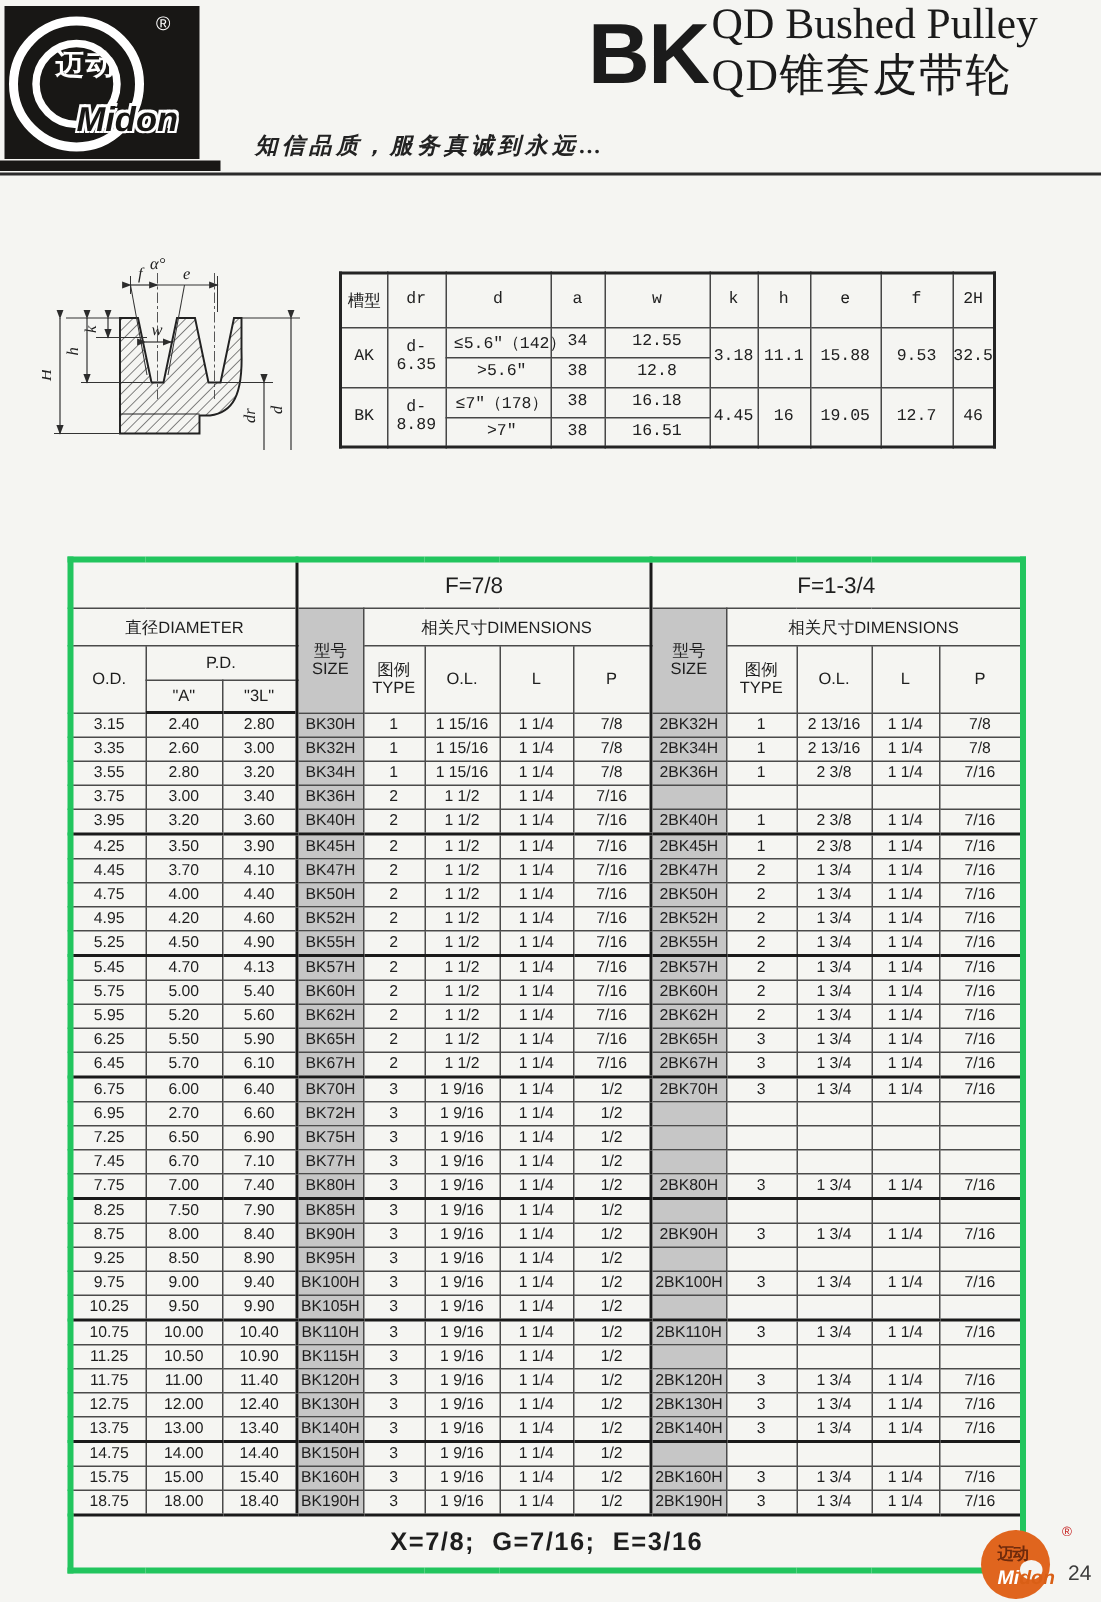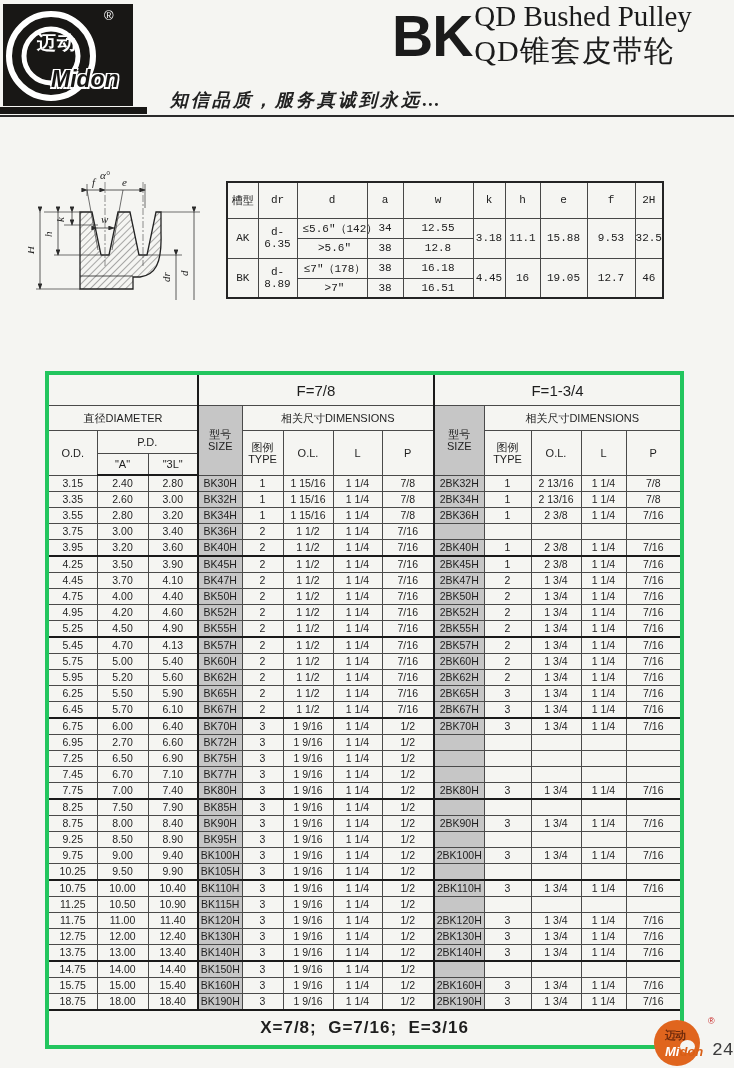--- a/index.html
+++ b/index.html
@@ -17,21 +17,21 @@
     text-shadow:-1.5px -1.5px 0 #fff,1.5px -1.5px 0 #fff,-1.5px 1.5px 0 #fff,1.5px 1.5px 0 #fff;}
   .logo-reg{position:absolute;left:101px;top:4px;color:#fff;font-size:13px;}
   .logo-underline{position:absolute;left:0;top:107px;width:147px;height:7px;background:#181715;}
   .page-rule{position:absolute;left:0;top:115px;width:734px;height:2px;background:#2b2b2b;}
   .title-block{position:absolute;left:392px;top:0;display:flex;align-items:flex-start;}
   .title-bk{font-size:57px;line-height:60px;font-weight:bold;letter-spacing:-1px;margin-top:6px;color:#1b1b1b;}
   .title-lines{display:flex;flex-direction:column;margin-left:2px;}
   .title-en{font-family:"Liberation Serif",serif;font-size:29px;line-height:33px;white-space:nowrap;color:#1b1b1b;}
   .title-zh{font-family:"Liberation Serif",serif;font-size:30px;line-height:35px;letter-spacing:1px;white-space:nowrap;color:#1b1b1b;}
   .tagline{position:absolute;left:170px;top:88px;font-family:"Liberation Serif",serif;
-    font-weight:bold;font-style:italic;font-size:18px;letter-spacing:3px;color:#222;}
+    font-weight:bold;font-style:italic;font-size:15px;letter-spacing:3px;color:#222;}
   
   .drawing{position:absolute;left:28px;top:124px;}
   .drawing text{font-family:"Liberation Serif",serif;font-style:italic;font-size:11px;fill:#222;}
   
   .groove{position:absolute;left:226px;top:181px;border-collapse:collapse;table-layout:fixed;width:438px;font-family:Liberation Mono, monospace;}
   .groove td{border:1px solid #474747;text-align:center;font-size:11px;padding:0;color:#202020;vertical-align:middle;}
   .groove{border:2px solid #242424;}
   .groove .hd{height:36px;}
   .groove .sub{height:20px;}
   .groove .dcell{text-align:center;padding-left:5px;}
@@ -52,21 +52,21 @@
   .footrow td{height:34px;font-size:17px;font-weight:bold;letter-spacing:1px;}
   
   .flogo{position:absolute;left:652px;top:1016px;width:64px;height:52px;}
   .flogo .ring{position:absolute;left:2px;top:4px;width:46px;height:46px;border-radius:50%;background:#e0651e;}
   .flogo .hole{position:absolute;left:28px;top:24px;width:15px;height:13px;border-radius:50%;background:#f5f5f2;}
   .flogo .cn{position:absolute;left:13px;top:12px;color:#6e2a0c;font-size:11px;font-weight:bold;letter-spacing:-1px;}
   .flogo .en{position:absolute;left:13px;top:28px;font-size:13px;font-weight:bold;font-style:italic;}
   .flogo .en .mi{color:#fff;}
   .flogo .en .don{color:#d95f16;text-align:right;}
   .flogo .reg{position:absolute;left:56px;top:0;color:#c62222;font-size:9px;}
-  .page-num{position:absolute;left:712px;top:1040px;font-size:18px;color:#3c3c3c;font-family:Liberation Mono, monospace;}
+  .page-num{position:absolute;left:712px;top:1040px;font-size:14px;color:#3c3c3c;}
 </style>
 </head>
 <body>
 
 <div class="logo-box">
   <svg width="130" height="102">
     <circle cx="48" cy="52" r="42" fill="none" stroke="#ffffff" stroke-width="6"></circle>
     <circle cx="48" cy="52" r="27" fill="none" stroke="#ffffff" stroke-width="5"></circle>
   </svg>
   <div class="logo-cn">迈动</div>

